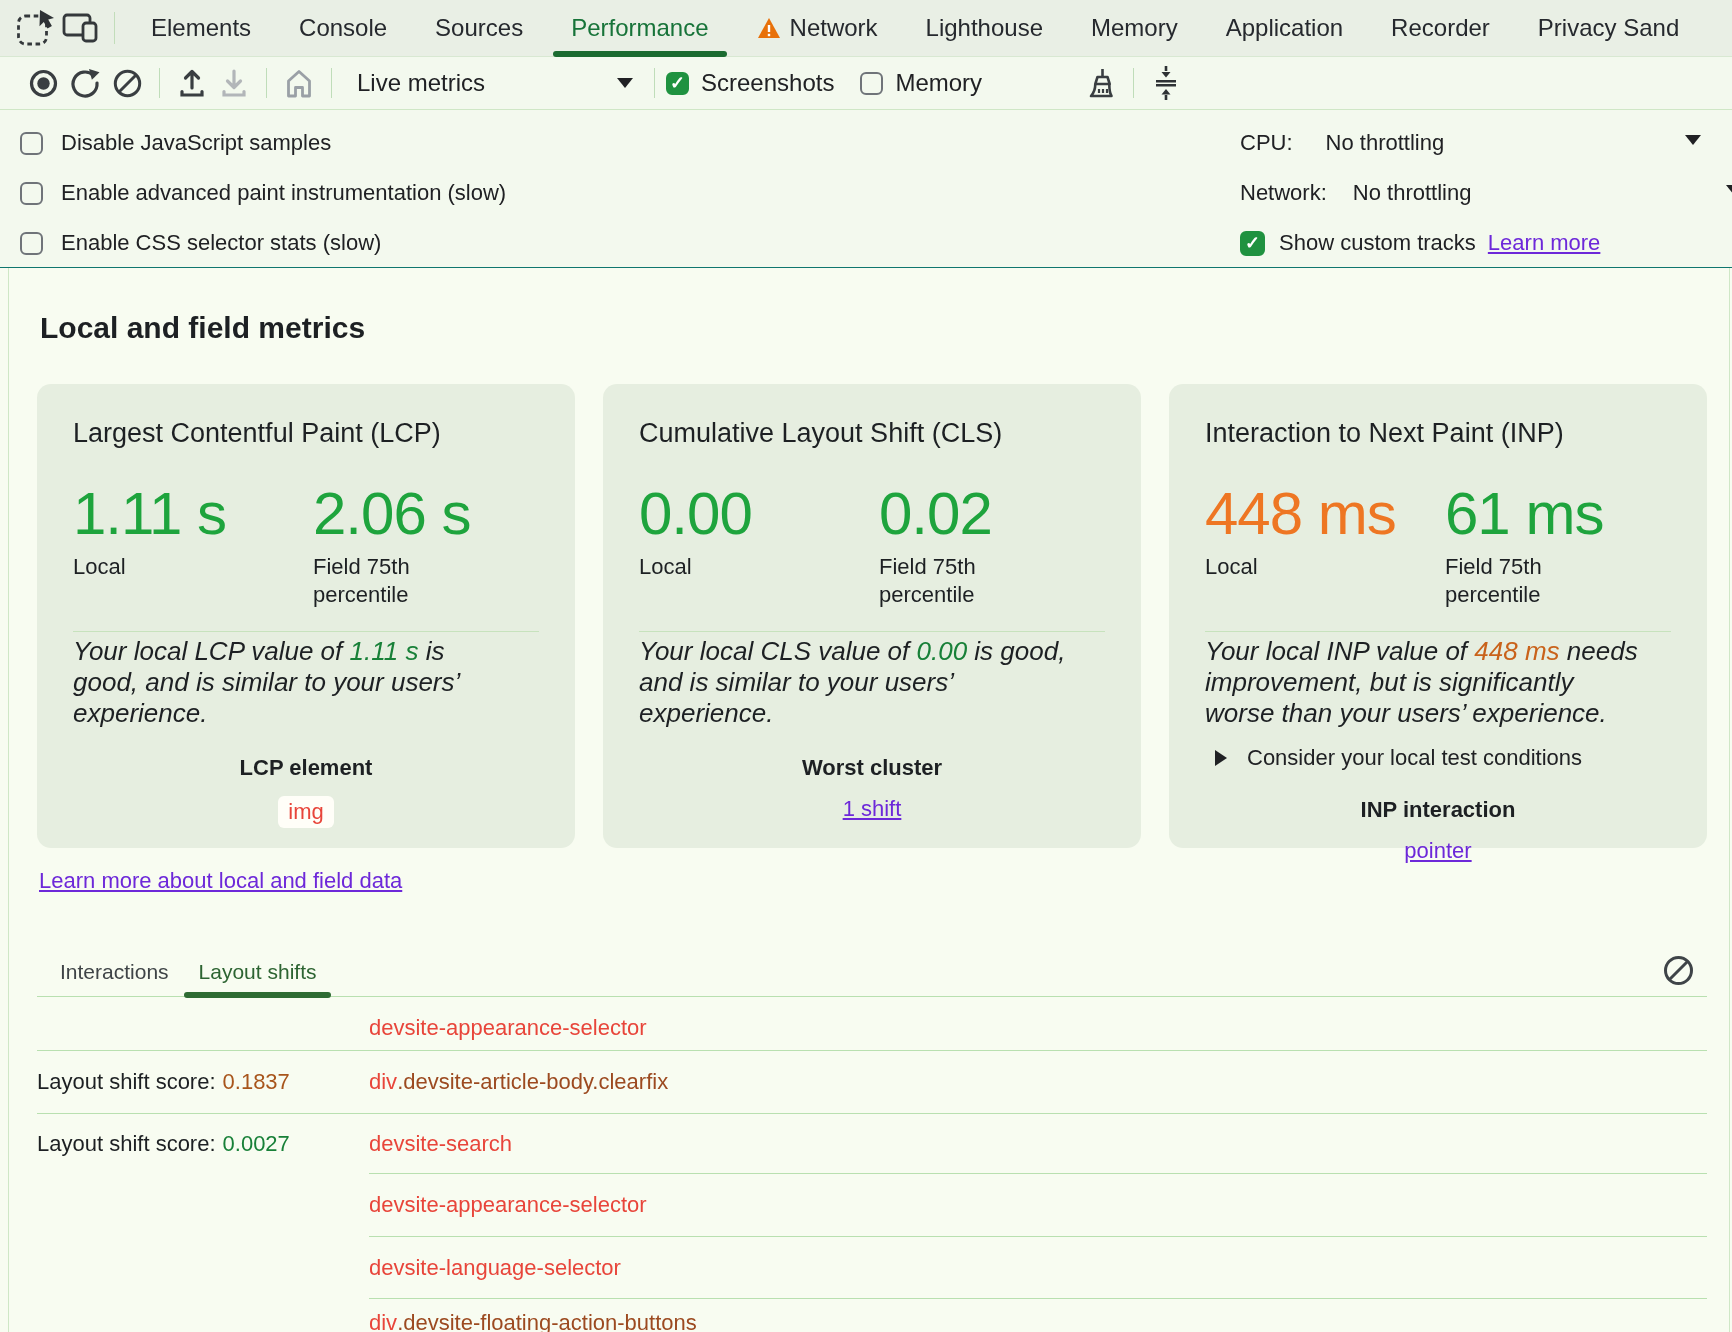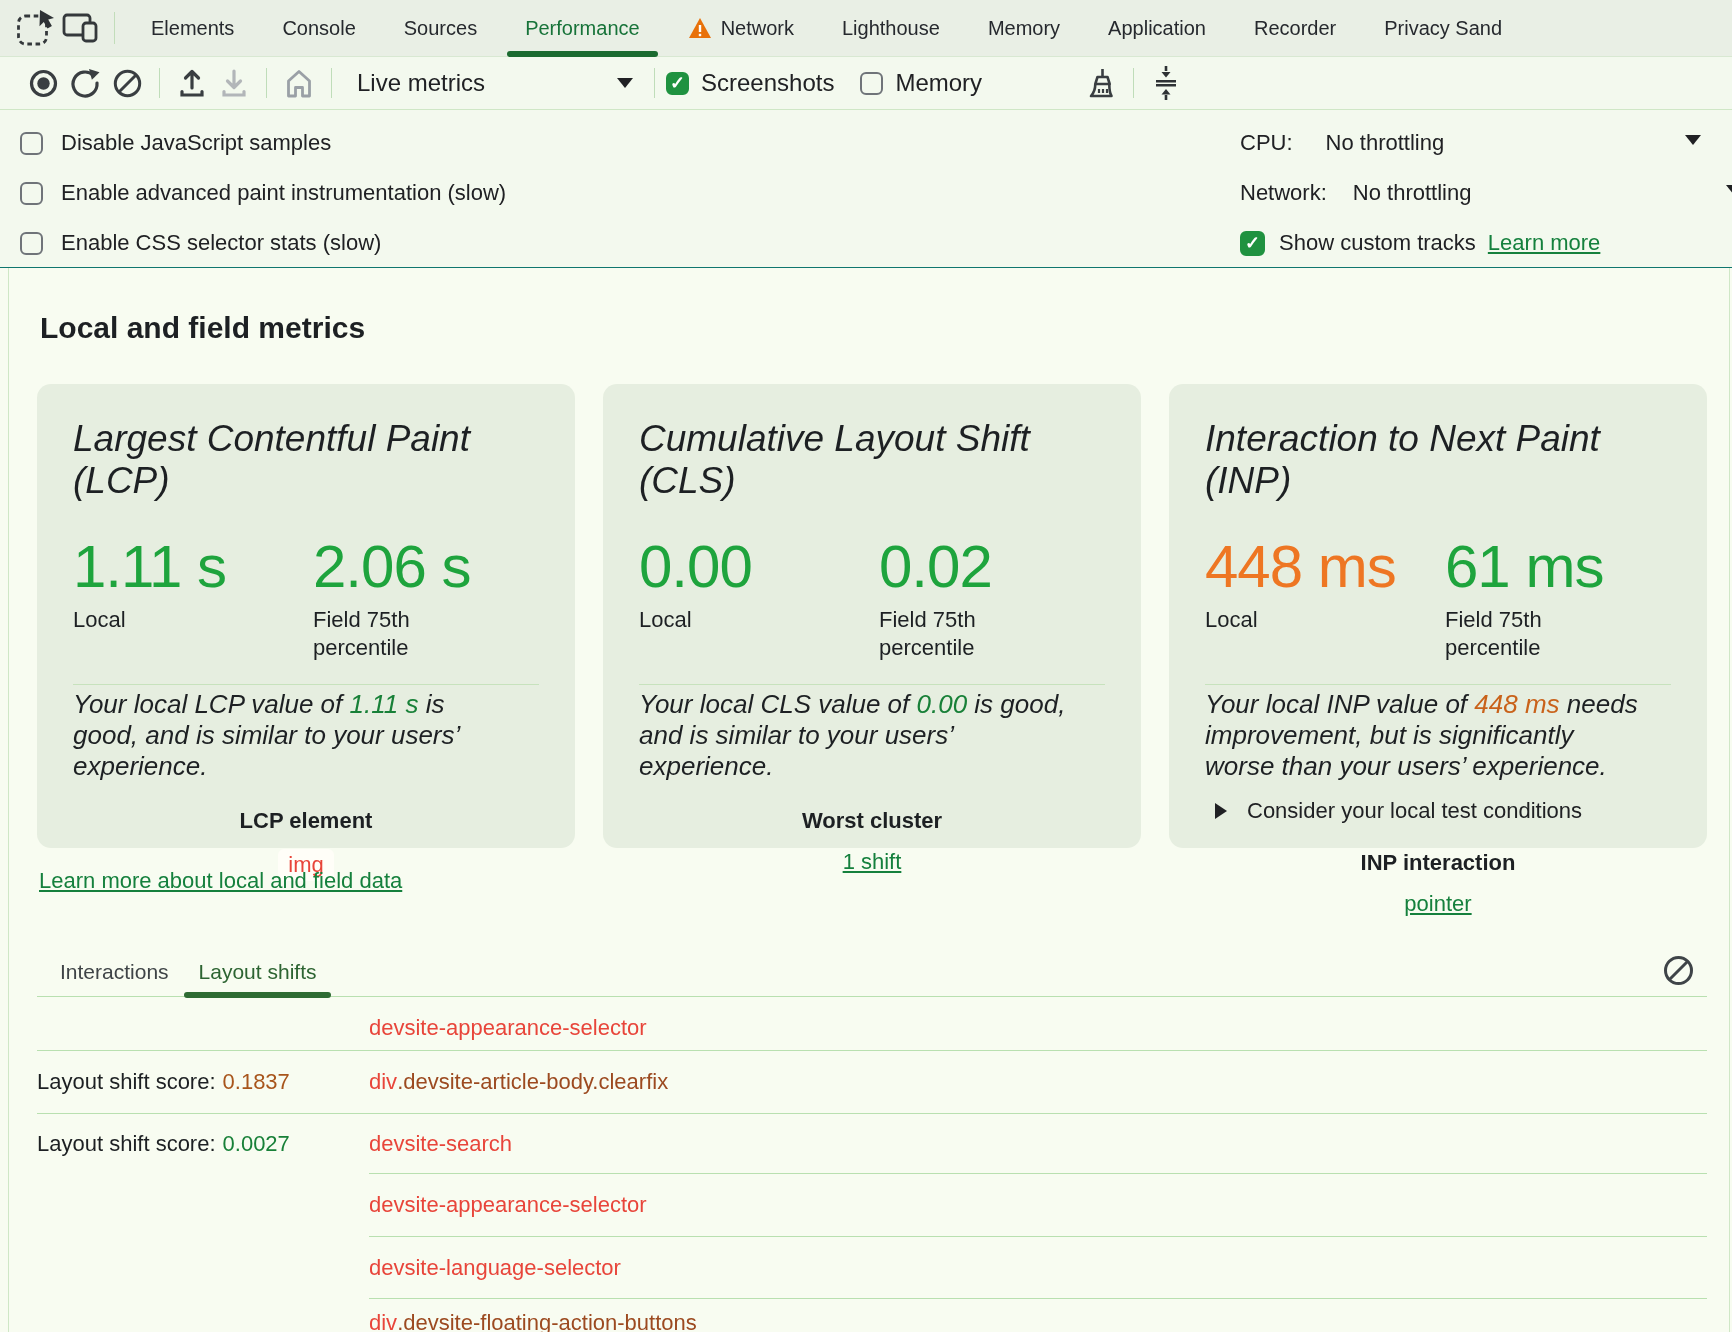--- a/index.html
+++ b/index.html
@@ -10,21 +10,21 @@
   }
   
   .tabbar {
     height:57px; background:#e9efe5; display:flex; align-items:center;
     border-bottom:1px solid #d8e8d2; padding-left:14px; white-space:nowrap;
   }
   .tb-icon { display:flex; align-items:center; justify-content:center; width:44px; height:44px;
              background:none; border:none; cursor:pointer; }
   .vdiv { width:1px; height:32px; background:#c2ddba; margin:0 12px; flex:0 0 auto; }
   .tab { position:relative; height:57px; display:flex; align-items:center; padding:17px 24px;
-         font-size:20px; color:#26292e; cursor:pointer; flex:0 0 auto; }
+         font-size:24px; color:#26292e; cursor:pointer; flex:0 0 auto; }
   .tab.selected { color:#177339; font-weight:500; }
   .tab .underline { position:absolute; left:6px; right:6px; bottom:0; height:6px;
                     background:#1b6b30; border-radius:4px; }
   .tab .warn { margin-right:9px; display:inline-flex; }
   
   .toolbar { height:53px; background:#f3f9ee; border-bottom:1px solid #cfe7c6;
              display:flex; align-items:center; padding-left:22px; }
   .icon-btn { background:none; border:none; display:flex; align-items:center; justify-content:center;
               width:42px; height:42px; cursor:pointer; flex:0 0 auto; }
   .tdiv { width:1px; height:30px; background:#bfddb9; margin:0 11px; flex:0 0 auto; }
@@ -39,28 +39,28 @@
   .tool-label { font-size:24px; color:#202124; margin:0 26px 0 12px; }
   
   .options { height:158px; background:#f3f9ee; border-bottom:1px solid #0f766e; position:relative;
              padding:8px 0 0 20px; }
   .opt-row { height:50px; display:flex; align-items:center; gap:18px; font-size:22px; color:#202124; }
   .throttle { position:absolute; top:8px; left:1240px; width:500px; }
   .th-row { height:50px; display:flex; align-items:center; position:relative; font-size:22px; }
   .th-label { color:#202124; }
   .th-value { color:#202124; }
   .th-row .caret { position:absolute; top:17px; }
-  .glink { color:#15803d; text-decoration:underline; cursor:pointer; }
+  .glink { color:#6d28d9; text-decoration:underline; cursor:pointer; }
   
   .panel { height:1064px; background:#f8fcf1; border-left:1px solid #cfe7c6; border-right:1px solid #cfe7c6;
            margin:0 2px 0 8px; padding-top:42px; overflow:hidden; position:relative; }
   .panel h2 { font-size:30px; font-weight:600; color:#1d2023; margin-left:31px; line-height:36px; }
   .cards { display:flex; gap:28px; margin:38px 22px 0 28px; }
   .card { flex:1; height:464px; background:#e6eee0; border-radius:14px; padding:34px 36px; }
-  .card h3 { font-size:37px; font-weight:500; color:#1d2023;font-style:italic; }
+  .card h3 { font-size:27px; font-weight:500; color:#1d2023; }
   .vals { display:grid; grid-template-columns:240px 1fr; margin-top:34px; }
   .big { font-size:60px; line-height:62px; letter-spacing:-1px; }
   .v-green { color:#1ea43d; } .v-orange { color:#ee7623; }
   .vlabel { font-size:22px; line-height:28px; color:#1d2023; margin-top:8px; max-width:140px; }
   .card hr { border:none; border-top:1.5px solid #c7e2bd; margin-top:22px; }
   .summary { font-size:26px; line-height:31px; color:#1d2023; margin-top:4px; max-width:440px;font-style:italic; }
   .inline-good { color:#188038; } .inline-bad { color:#c9621a; }
   .detail { display:flex; align-items:center; gap:15px; margin-top:26px; font-size:22px;flex-direction:column; }
   .dlabel { font-weight:600; color:#1d2023; }
   .pill { background:#fffef8; color:#e8453a; border-radius:6px; padding:3px 10px; }

